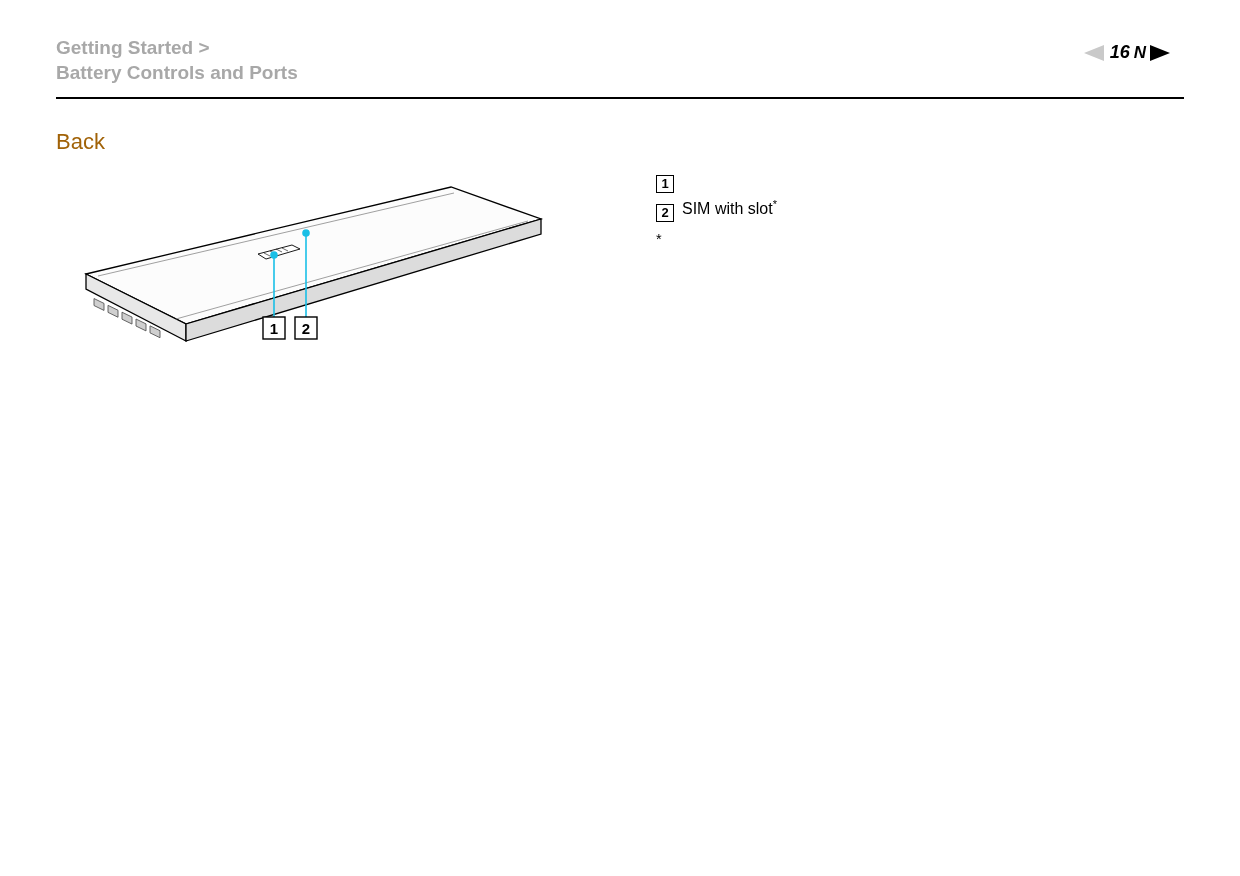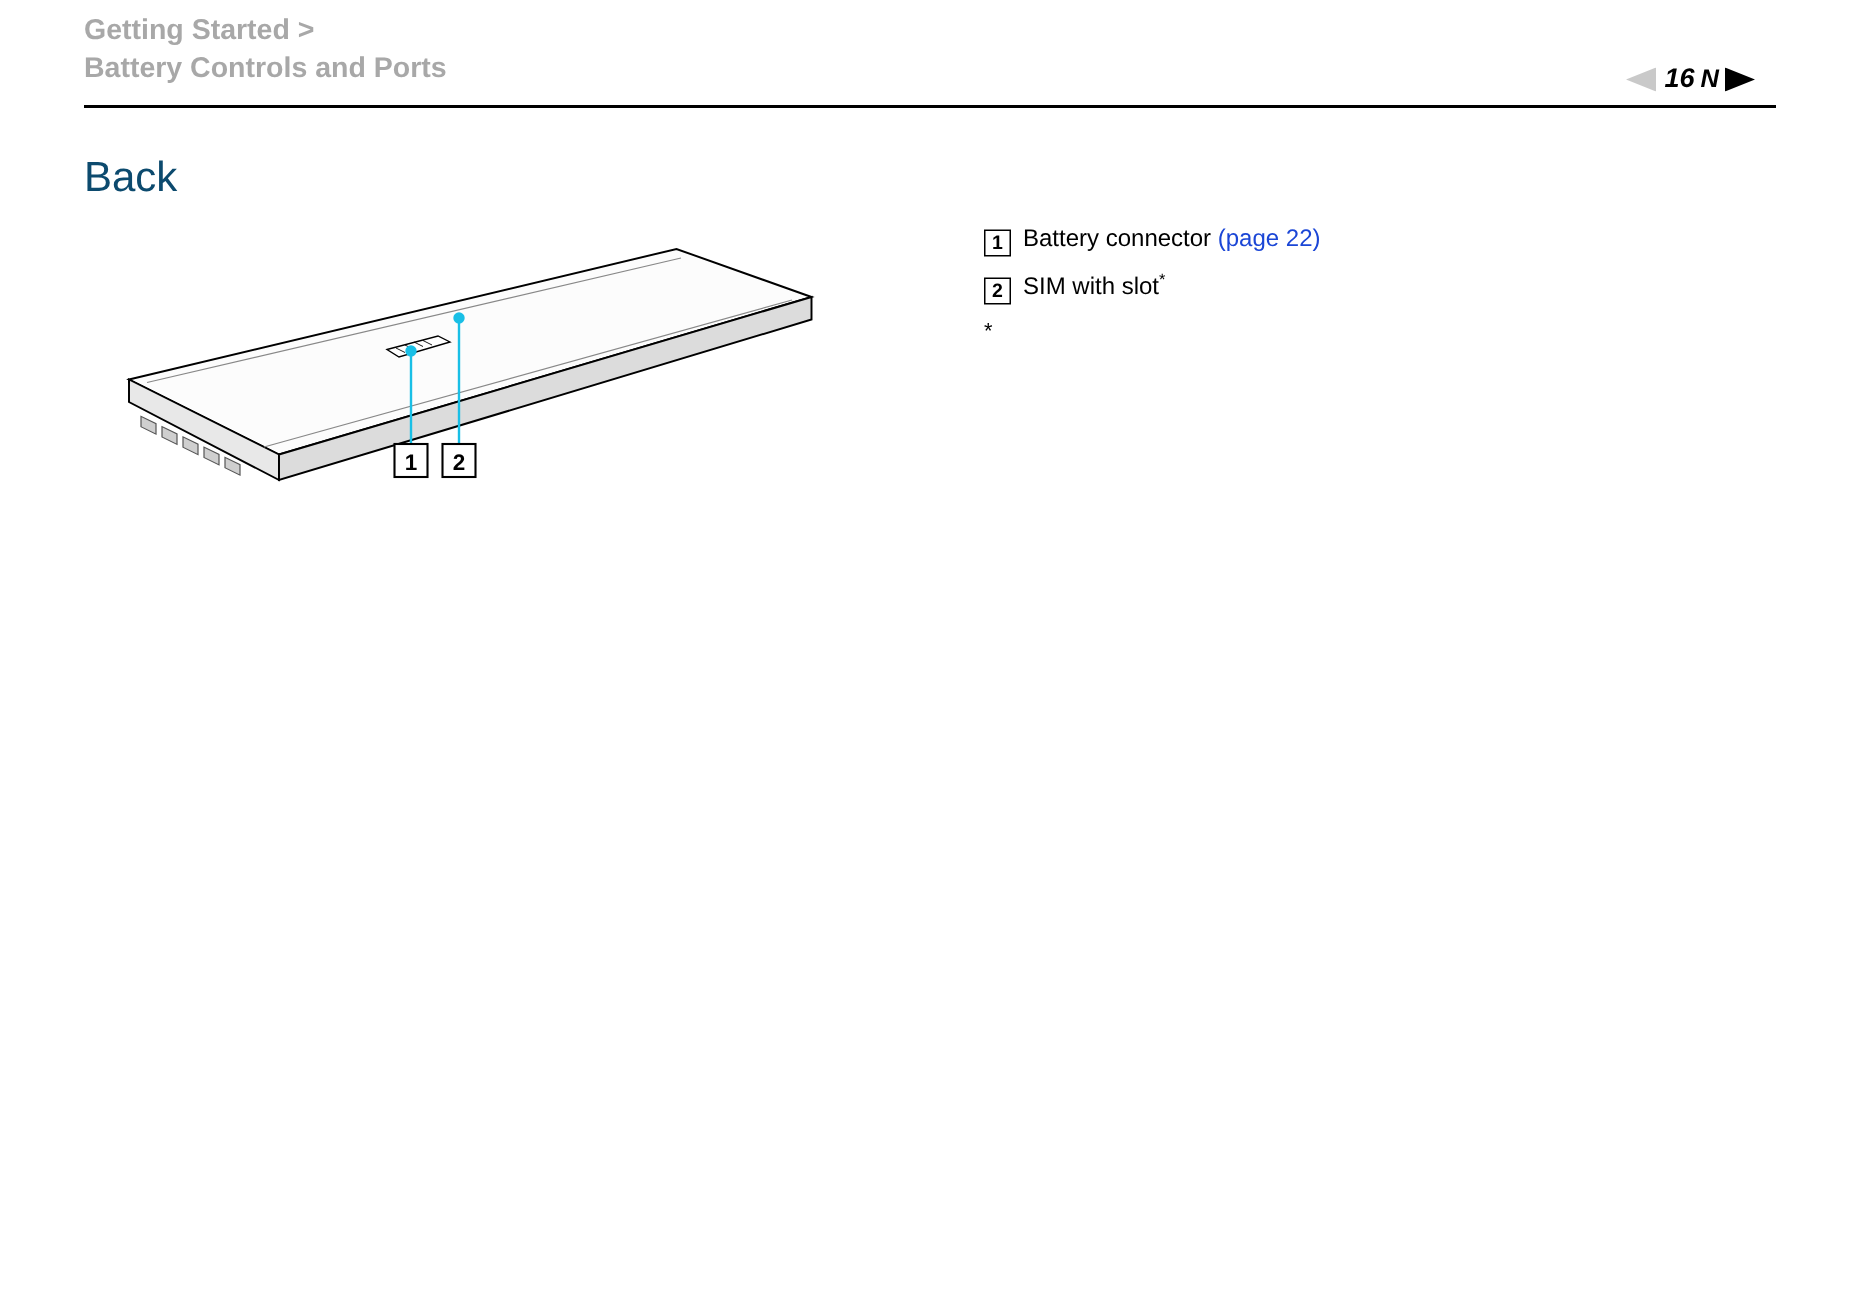--- a/index.html
+++ b/index.html
@@ -6,21 +6,21 @@
   body {
     width: 1240px;
     height: 876px;
     background: #ffffff;
     font-family: Arial, Helvetica, sans-serif;
     color: #000;
     position: relative;
     overflow: hidden;
   }
   .header {
-    padding: 9px 56px 12px 56px;
+    padding: 36px 56px 12px 56px;
     position: relative;
   }
   .breadcrumb-line {
     font-size: 19px;
     font-weight: bold;
     color: #a8a8a8;
     line-height: 1.3;
   }
   .nav-cluster {
     position: absolute;
@@ -55,22 +55,22 @@
   }
   .content {
     padding: 30px 56px 0 56px;
     display: flex;
     gap: 60px;
   }
   .left-col {
     flex: 0 0 540px;
   }
   .section-title {
-    font-size: 28px;
-    color: #0c4a6e;
+    font-size: 22px;
+    color: #a16207;
     font-weight: normal;
     margin-bottom: 24px;
   }
   .diagram-wrap {
     width: 520px;
     height: 200px;
     position: relative;
   }
   .right-col {
     flex: 1;
@@ -186,23 +186,20 @@
           <rect x="239" y="138" width="22" height="22" fill="#fff" stroke="#000" stroke-width="1.4"></rect>
           <text x="250" y="155" text-anchor="middle" font-family="Arial" font-size="15" font-weight="bold">2</text>
         </g>
       </svg>
     </div>
   </div>
 
   <div class="right-col">
     <div class="legend-row">
       <span class="num-box">1</span>
-      <span class="legend-text">
-        <span>Battery connector </span><span class="link">(page 22)</span>
-      </span>
     </div>
     <div class="legend-row">
       <span class="num-box">2</span>
       <span class="legend-text">
         <span>SIM with slot</span><span class="sup">*</span>
       </span>
     </div>
     <div class="footnote-row">
       <span>*</span>
     </div>

